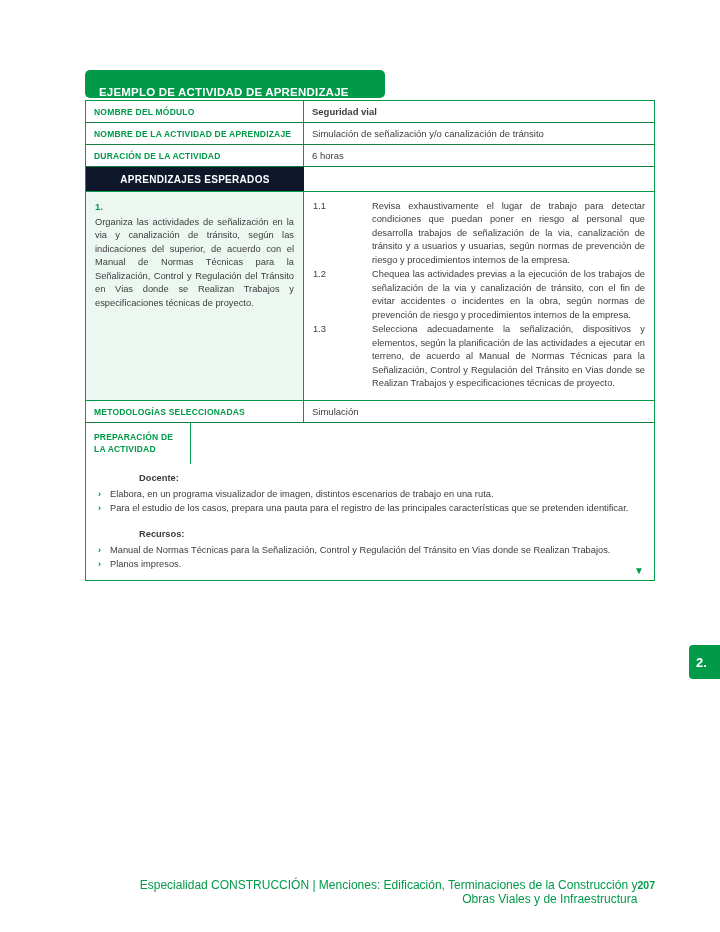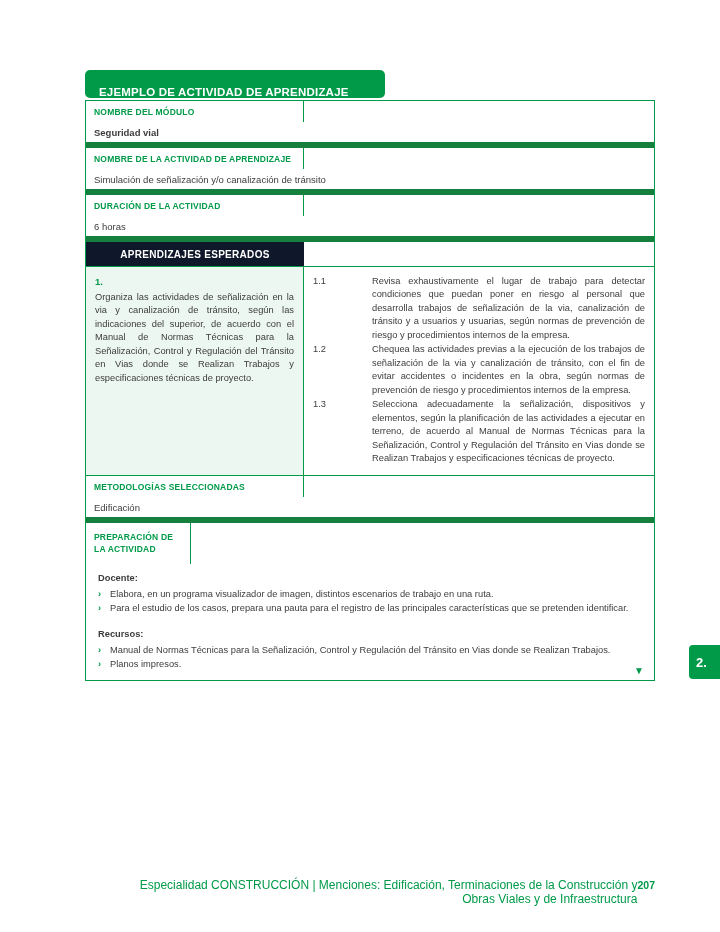--- a/index.html
+++ b/index.html
@@ -31,21 +31,21 @@
   }
   .tbl {
     position: absolute;
     left: 85px;
     top: 100px;
     width: 570px;
     border: 1px solid #009A49;
     box-sizing: border-box;
     background: #ffffff;
   }
-  .row { display: flex; border-bottom: 6px solid #15803d; flex-direction: column; }
+  .row { display: flex; border-bottom: 1px solid #15803d; }
   .row:last-child { border-bottom: none; }
   .cell-label {
     width: 218px;
     min-width: 218px;
     box-sizing: border-box;
     border-right: 1px solid #009A49;
     color: #009A49;
     font-weight: bold;
     font-size: 8.5px;
     padding: 6px 8px 5px 8px;
@@ -126,21 +126,21 @@
     padding: 8px 8px;
     letter-spacing: 0.2px;
   }
   .stage-content {
     flex: 1;
     box-sizing: border-box;
     padding: 8px 12px;
     font-size: 9.3px;
     line-height: 1.5;
   }
-  .stage-heading { font-weight: bold; margin-bottom: 2px; }
+  .stage-heading { font-weight: bold; margin-bottom: 2px; margin-left: 41px; }
   .bullet-item { display: flex; }
   .bullet-item .bullet {
     width: 12px; min-width: 12px;
     color: #009A49;
     font-weight: bold;
   }
   .bullet-item .b-text { flex: 1; text-align: justify; }
   .stage-gap { height: 12px; }
   .expand-arrow {
     position: absolute;
@@ -233,21 +233,21 @@
         </div>
         <div class="criterion">
           <span class="c-num">1.3</span>
           <span class="c-text">Selecciona adecuadamente la señalización, dispositivos y elementos, según la planificación de las actividades a ejecutar en terreno, de acuerdo al Manual de Normas Técnicas para la Señalización, Control y Regulación del Tránsito en Vias donde se Realizan Trabajos y especificaciones técnicas de proyecto.</span>
         </div>
       </div>
     </div>
 
     <div class="row">
       <div class="cell-label">METODOLOGÍAS SELECCIONADAS</div>
-      <div class="cell-value">Edificación</div>
+      <div class="cell-value">Simulación</div>
     </div>
 
 
     <div class="stage-row">
       <div class="stage-label">PREPARACIÓN DE LA ACTIVIDAD</div>
       <div class="stage-content">
         <div class="stage-heading">Docente:</div>
         <div class="bullet-item">
           <span class="bullet">›</span>
           <span class="b-text">Elabora, en un programa visualizador de imagen, distintos escenarios de trabajo en una ruta.</span>

